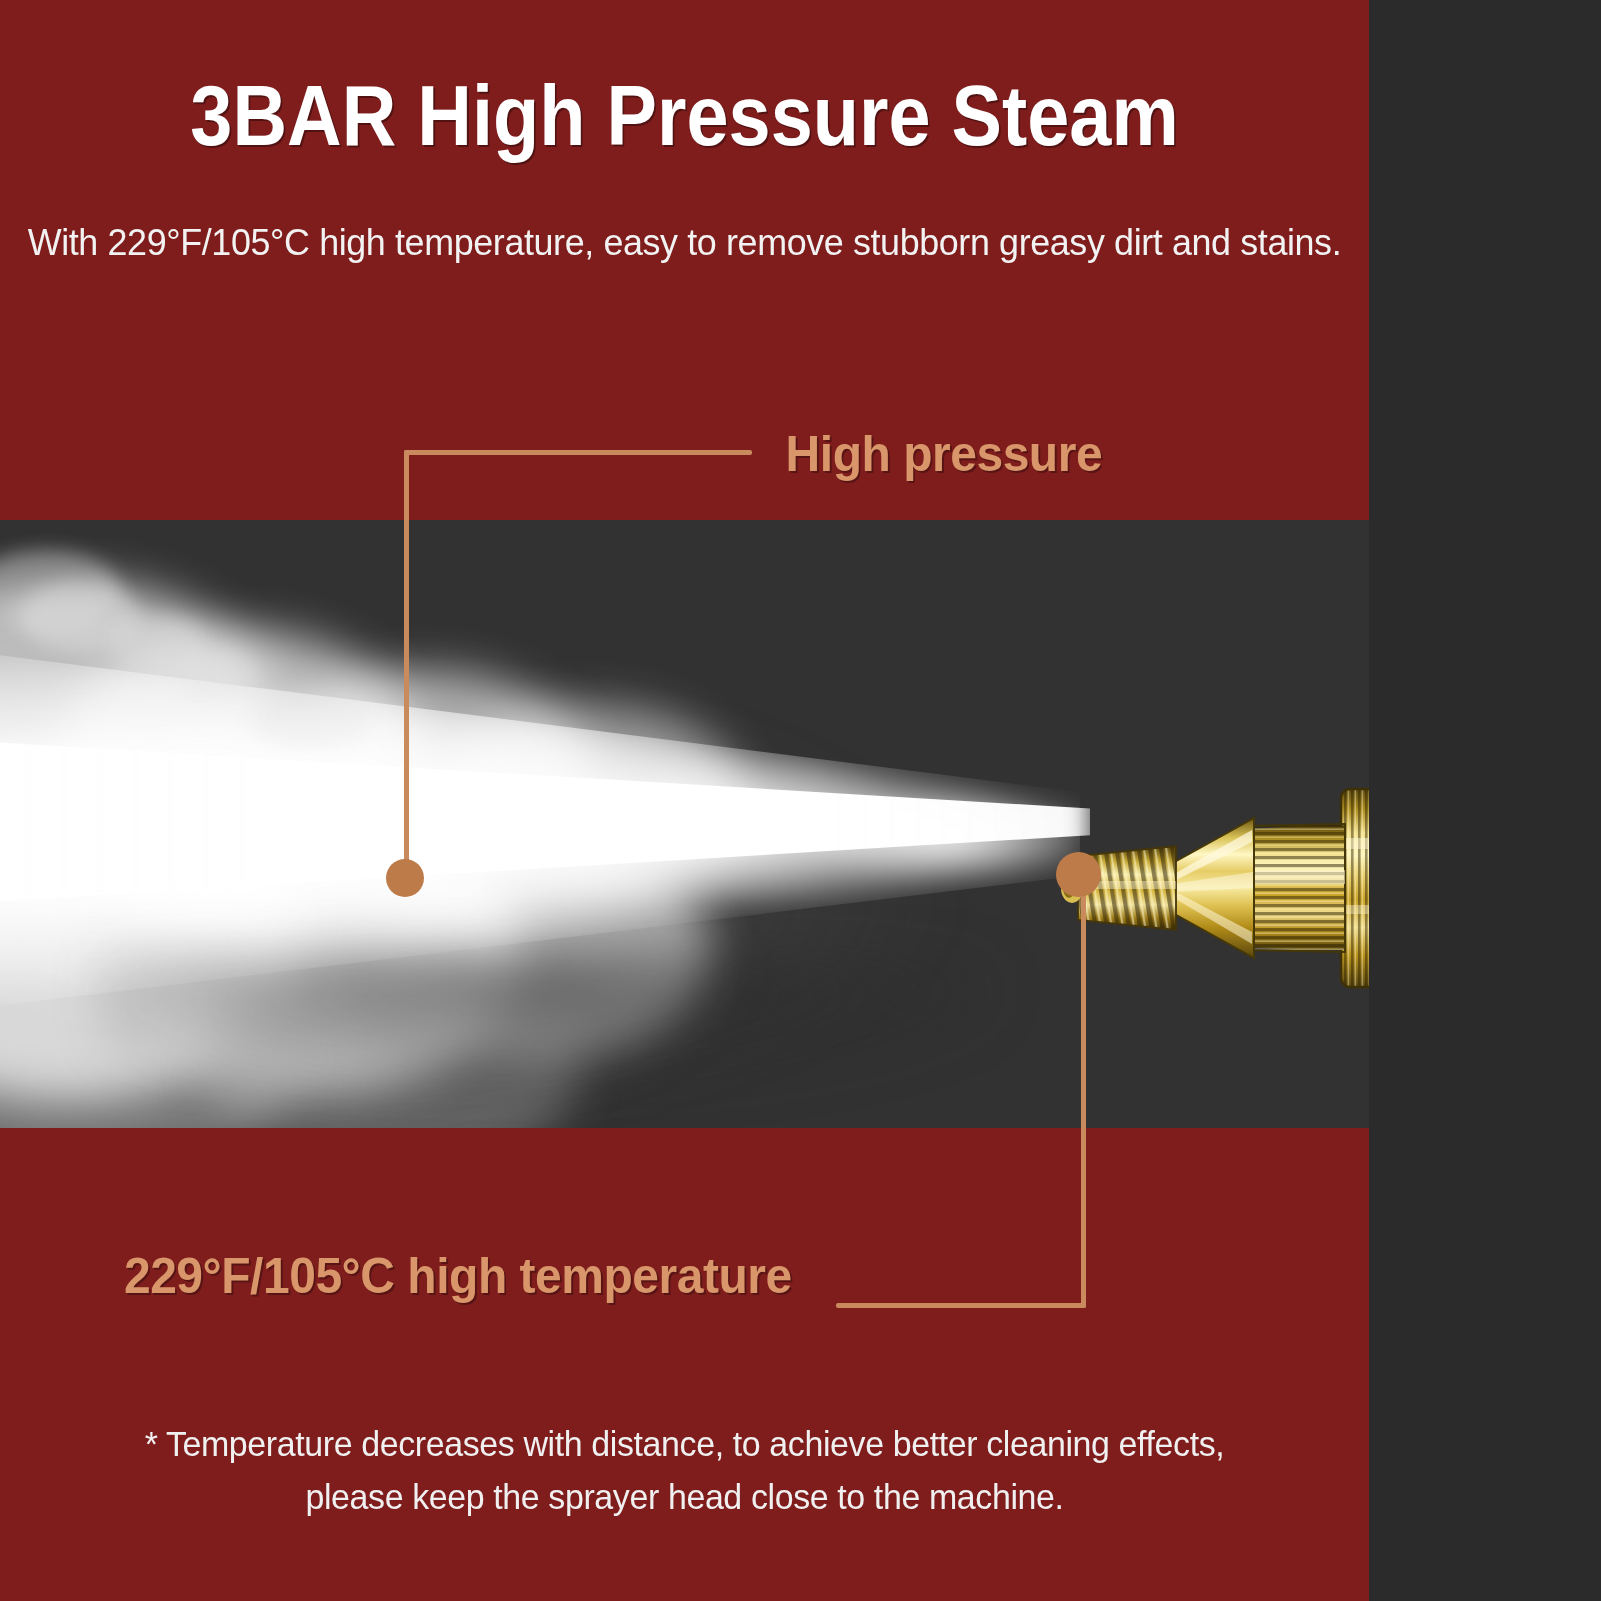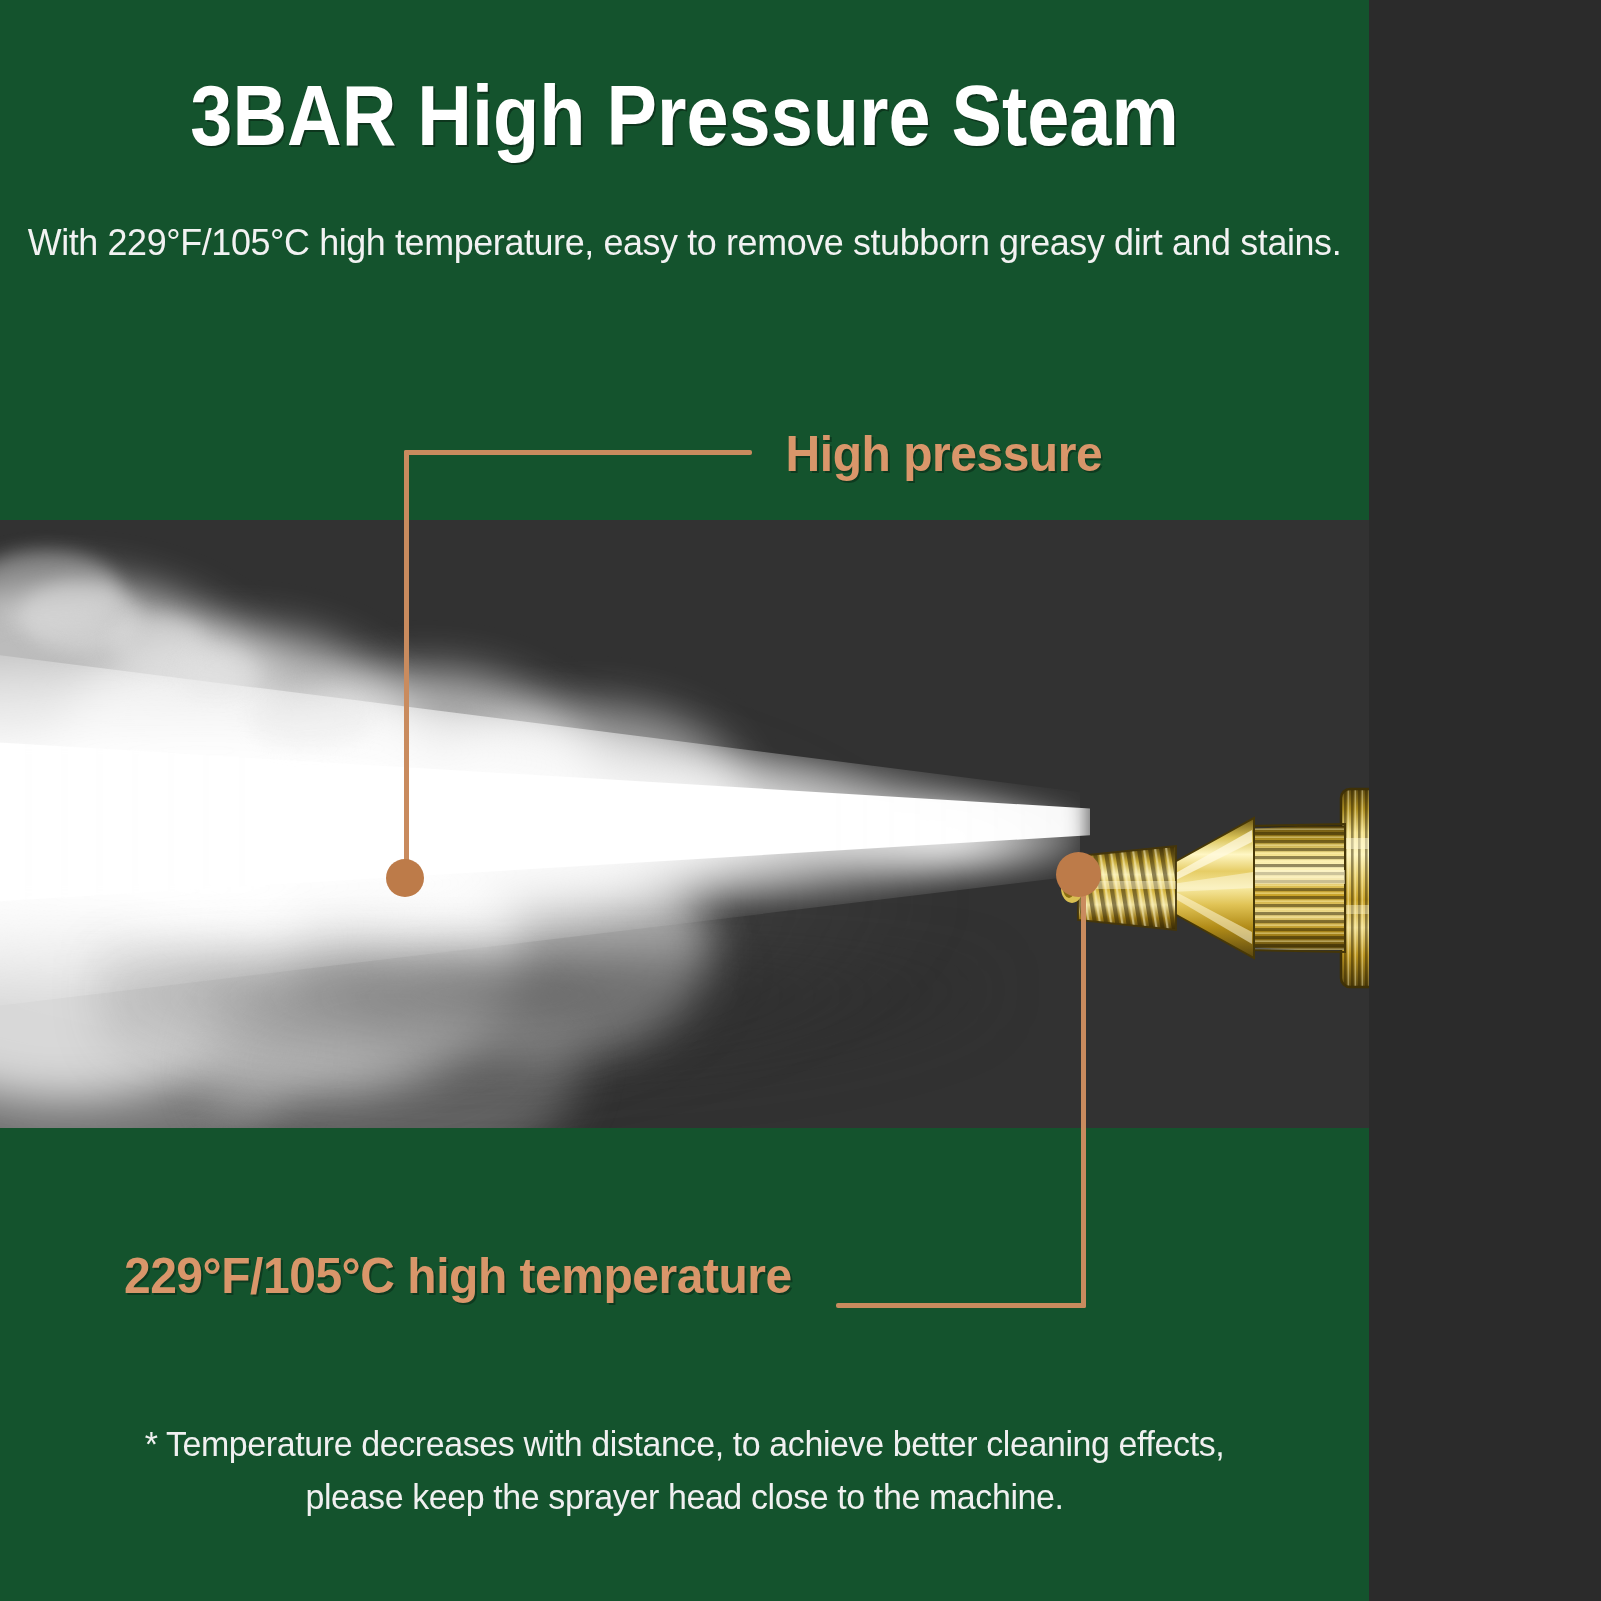--- a/index.html
+++ b/index.html
@@ -4,21 +4,21 @@
 <style>
   html, body {
     margin: 0;
     padding: 0;
     background: #2b2b2b;
   }
   #page {
     position: relative;
     width: 1369px;
     height: 1601px;
-    background: #14532d;
+    background: #7f1d1d;
     overflow: hidden;
     font-family: "Liberation Sans", sans-serif;
     -webkit-font-smoothing: antialiased;
   }
 
   
   .title {
     position: absolute;
     left: 0; right: 0;
     top: 72px;

